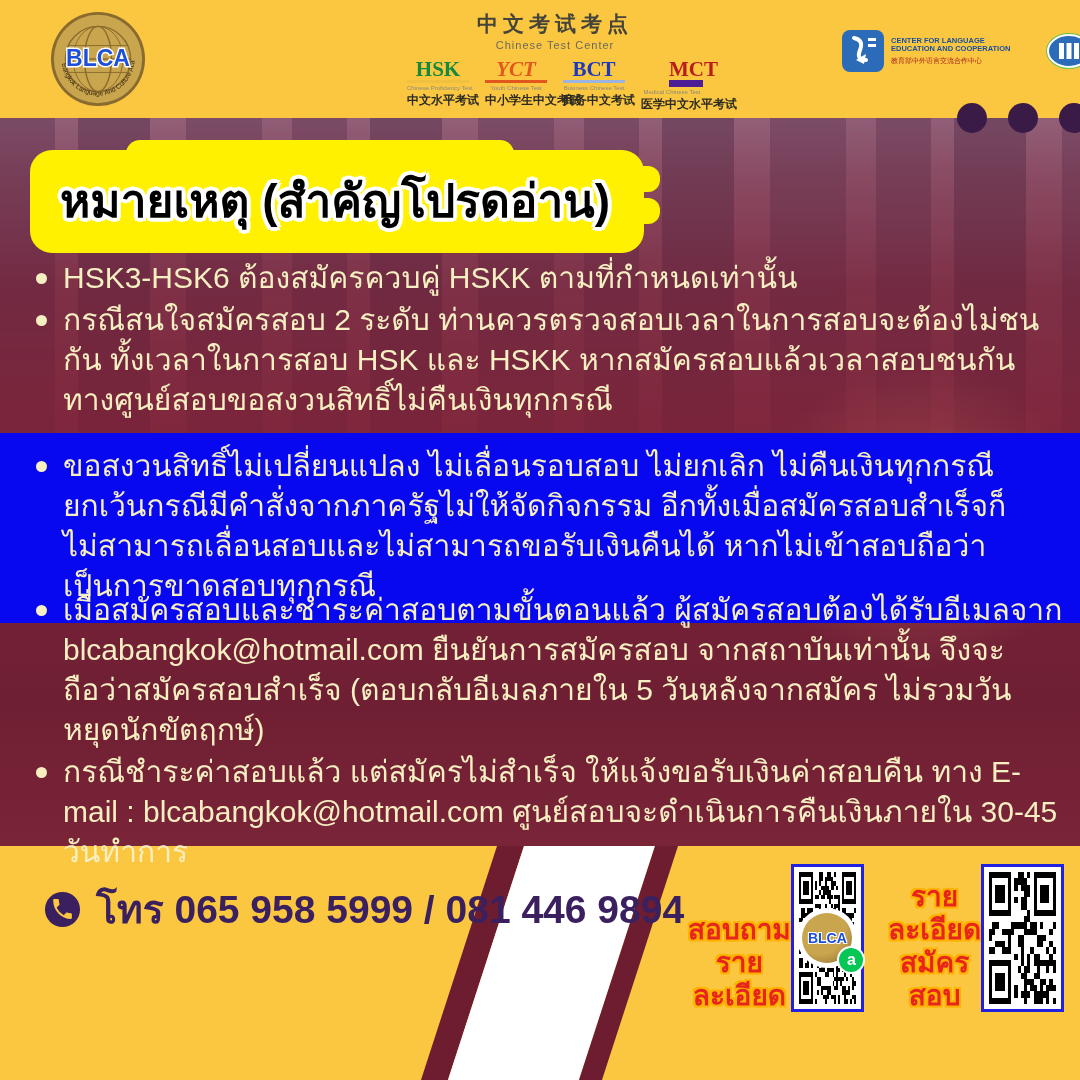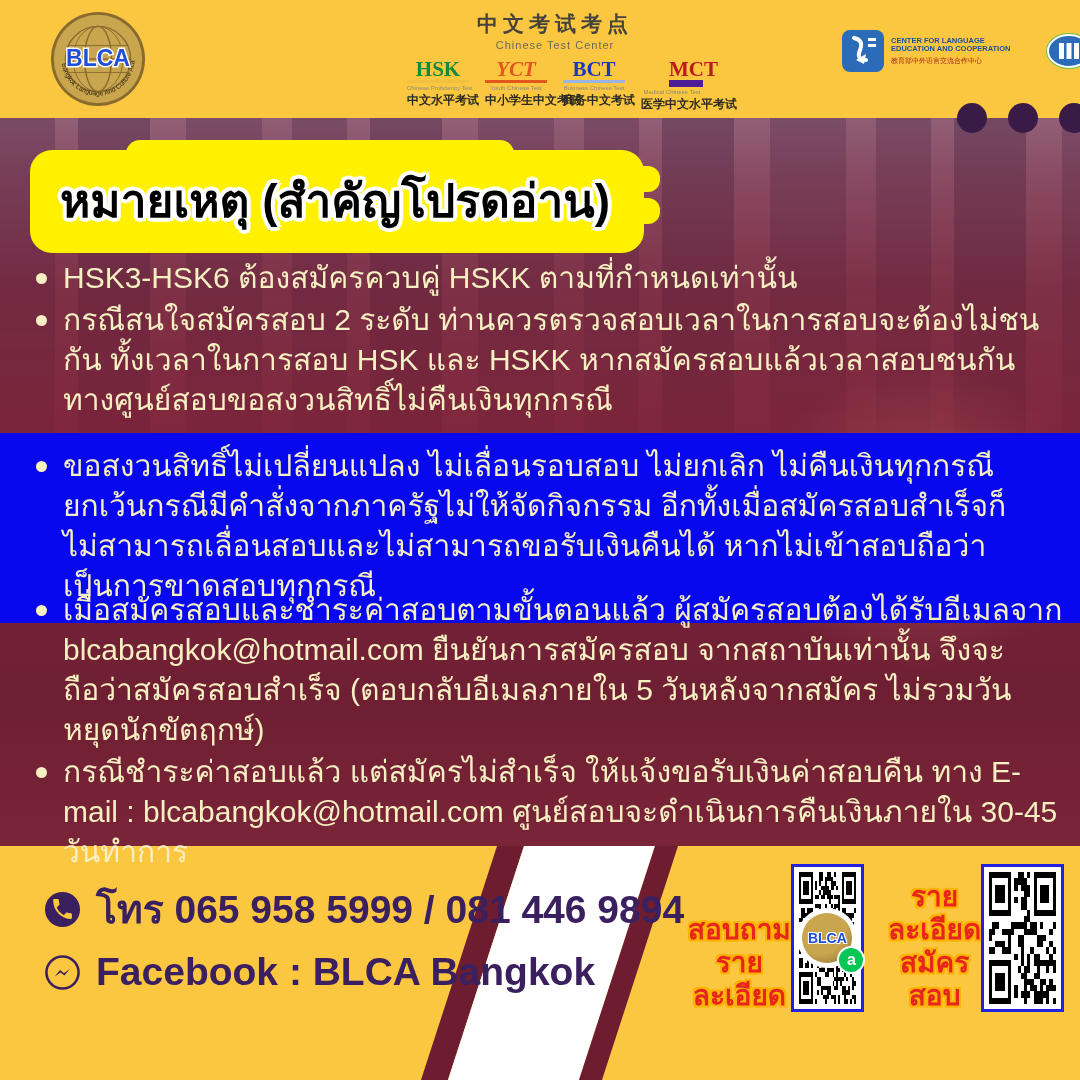--- a/index.html
+++ b/index.html
@@ -226,27 +226,20 @@
       <div class="contact-row">
         <svg class="cicon" viewBox="0 0 38 38">
           <circle cx="19" cy="19" r="18" fill="#3B2060"></circle>
           <g transform="translate(6.2,6.2) scale(1.07)">
             <path d="M6.62 10.79a15.05 15.05 0 0 0 6.59 6.59l2.2-2.2a1 1 0 0 1 1.01-.25c1.12.37 2.33.57 3.58.57a1 1 0 0 1 1 1V20a1 1 0 0 1-1 1C10.85 21 3 13.15 3 3a1 1 0 0 1 1-1h3.5a1 1 0 0 1 1 1c0 1.25.2 2.46.57 3.58a1 1 0 0 1-.25 1.01l-2.2 2.2z" fill="#FBC640"></path>
           </g>
         </svg>
         <span class="ctext">โทร 065 958 5999 / 081 446 9894</span>
       </div>
 
-      <div class="contact-row">
-        <svg class="cicon" viewBox="0 0 38 38">
-          <circle cx="19" cy="19" r="16.5" fill="none" stroke="#3B2060" stroke-width="2.6"></circle>
-          <path d="M11 23 l5.5-6.5 4 3.2 6-4.2 -5.5 6.6 -4-3.2 z" fill="#3B2060"></path>
-        </svg>
-        <span class="ctext">Facebook : BLCA Bangkok</span>
-      </div>
 
 
       
     </div>
 
     <div class="qr-area">
       <div class="qr-col">
         <div class="qr-label">
           <span>สอบถาม</span><br>
           <span>รายละเอียด</span>

